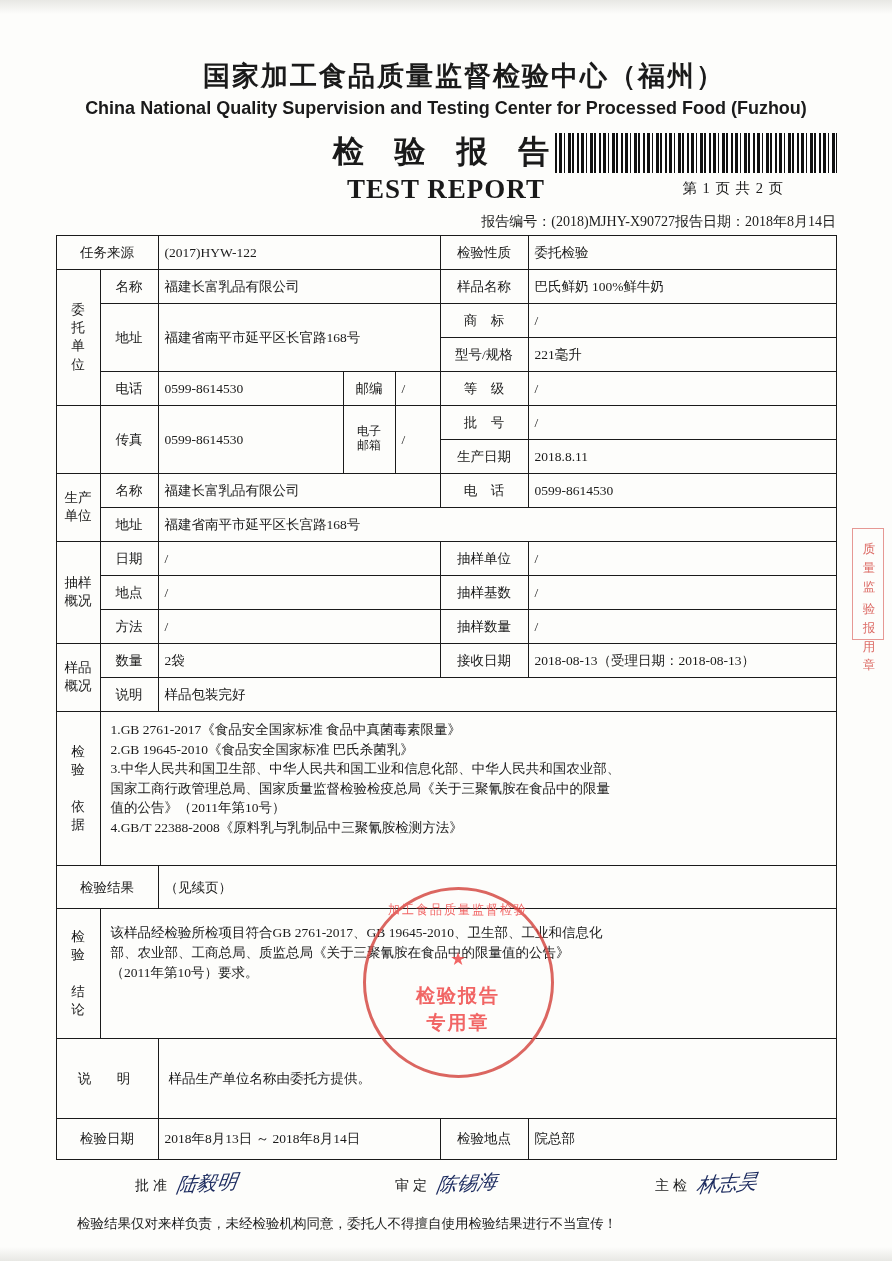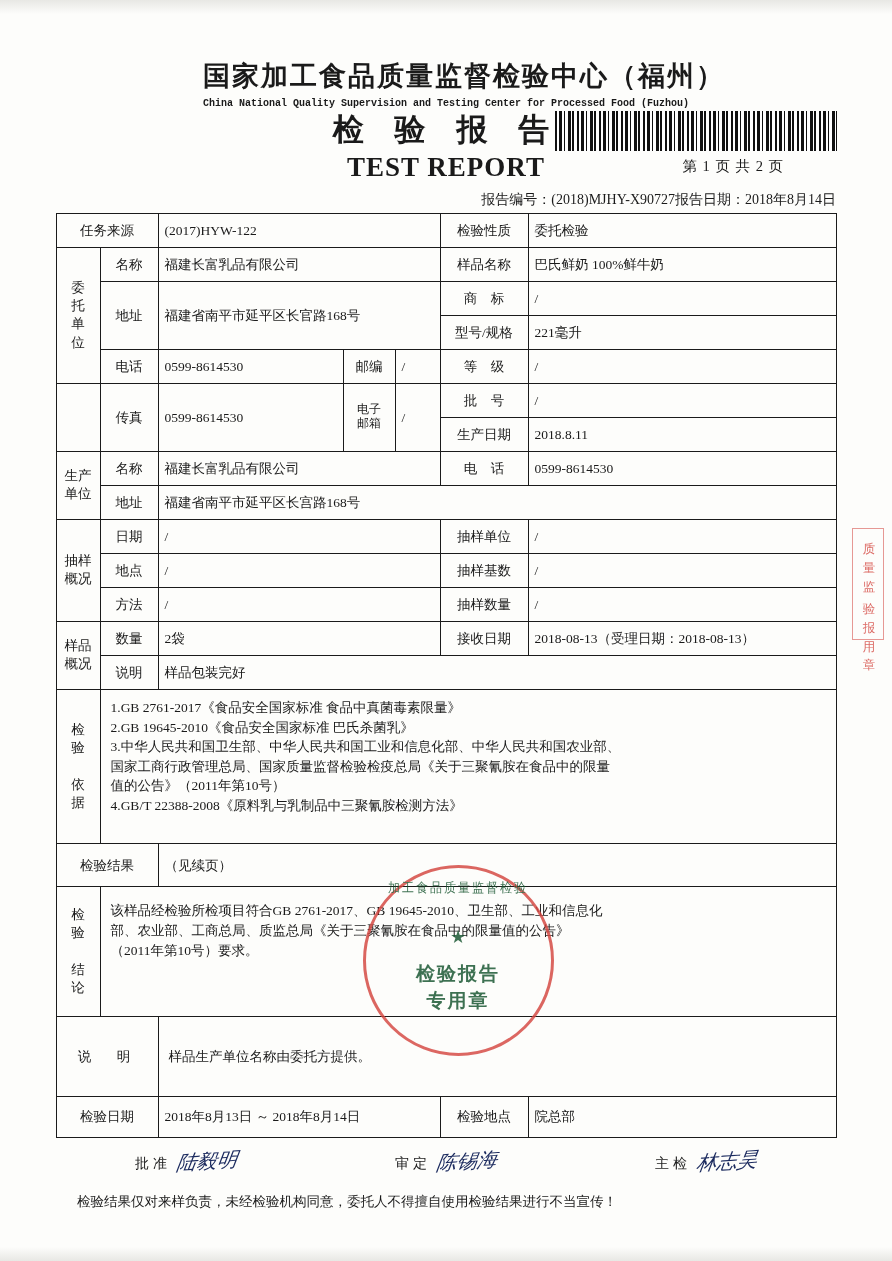--- a/index.html
+++ b/index.html
@@ -33,28 +33,28 @@
     padding-top: 58px;
   }
   .title-cn {
     font-size: 27px;
     font-weight: bold;
     letter-spacing: 2px;
     font-family: "DejaVu Serif", "Liberation Serif", serif;
     padding-left: 36px;
   }
   .title-en {
-    font-size: 10px;
+    font-size: 18px;
     font-weight: bold;
     margin-top: 4px;
-    font-family: Liberation Mono, monospace;
+    font-family: Liberation Sans, sans-serif;
   }
   .report-title-row {
     position: relative;
-    margin-top: 0;
+    margin-top: 12px;
     height: 72px;
   }
   .report-title-block {
     position: absolute;
     left: 0; right: 0;
     text-align: center;
   }
   .report-cn {
     font-size: 31px;
     font-weight: bold;
@@ -152,21 +152,21 @@
     height: auto;
   }
   .stamp {
     position: absolute;
     left: 262px;
     top: -22px;
     width: 185px;
     height: 185px;
     border: 3px solid #d4453f;
     border-radius: 50%;
-    color: #14532d;
+    color: #ef4444;
     opacity: .82;
     pointer-events: none;
   }
   .stamp .arc {
     position: absolute;
     top: 12px; left: 0; right: 0;
     text-align: center;
     font-size: 12px;
     letter-spacing: 2px;
     transform: scaleY(1.1);

